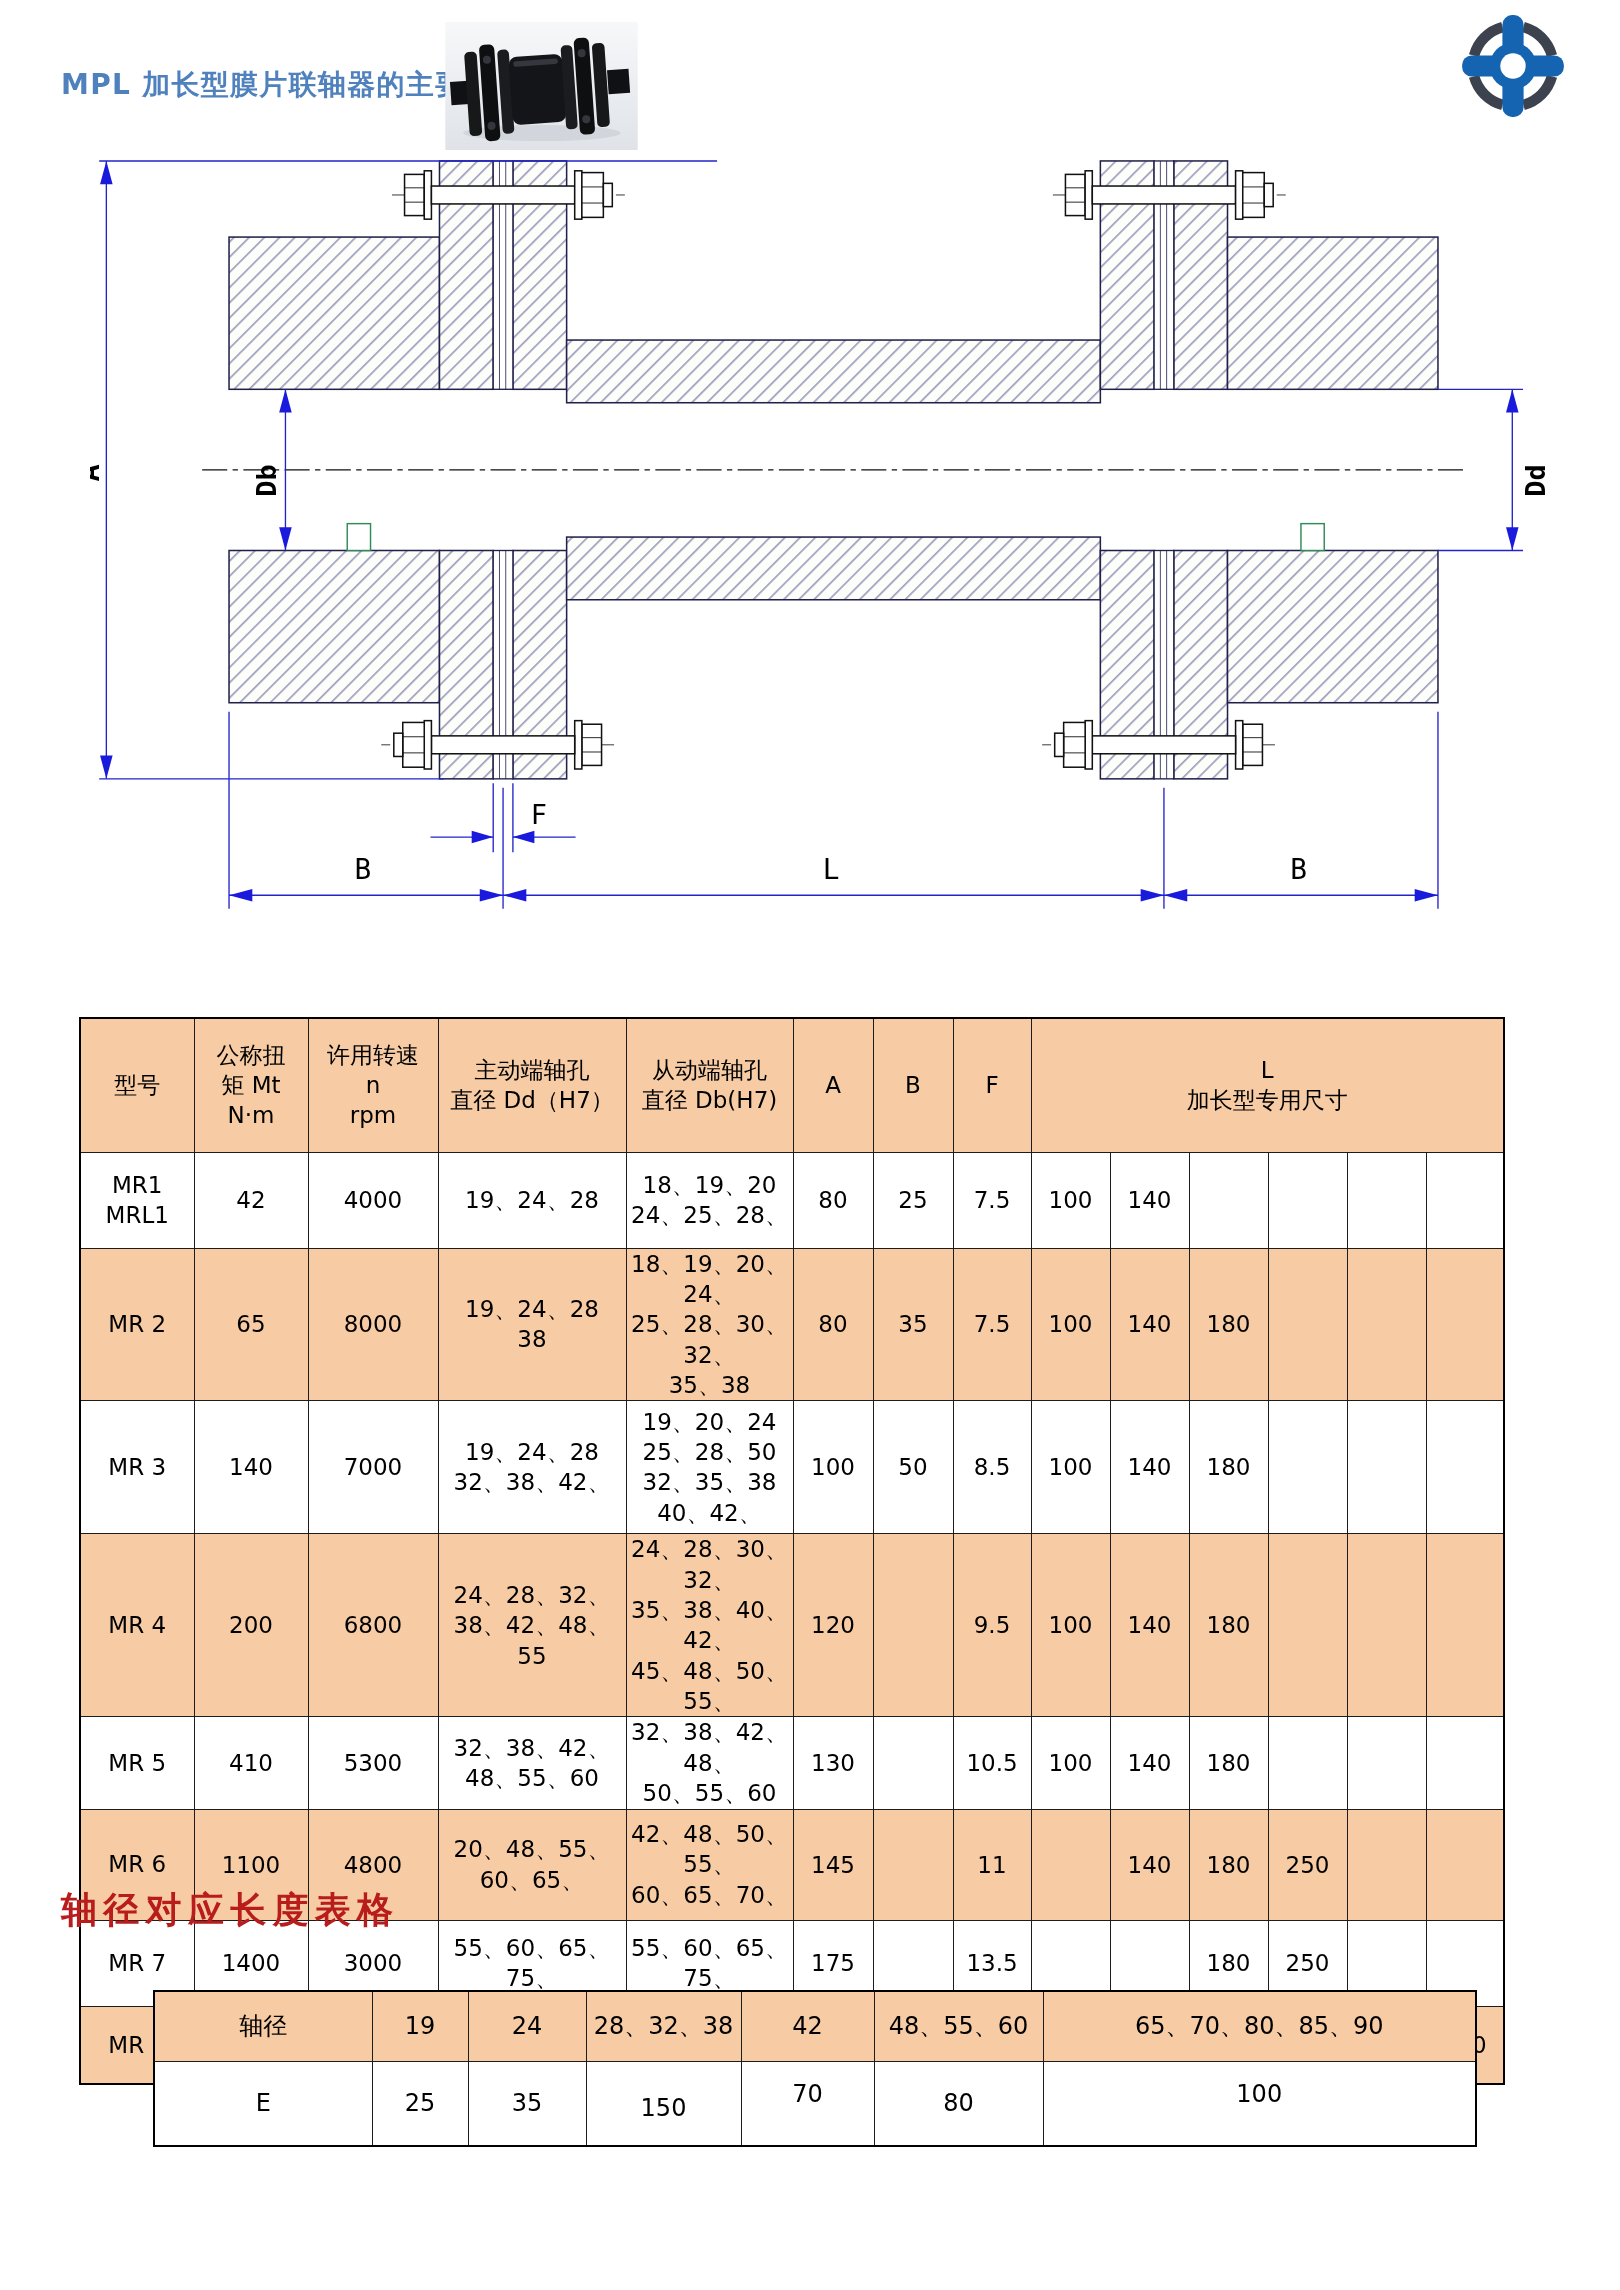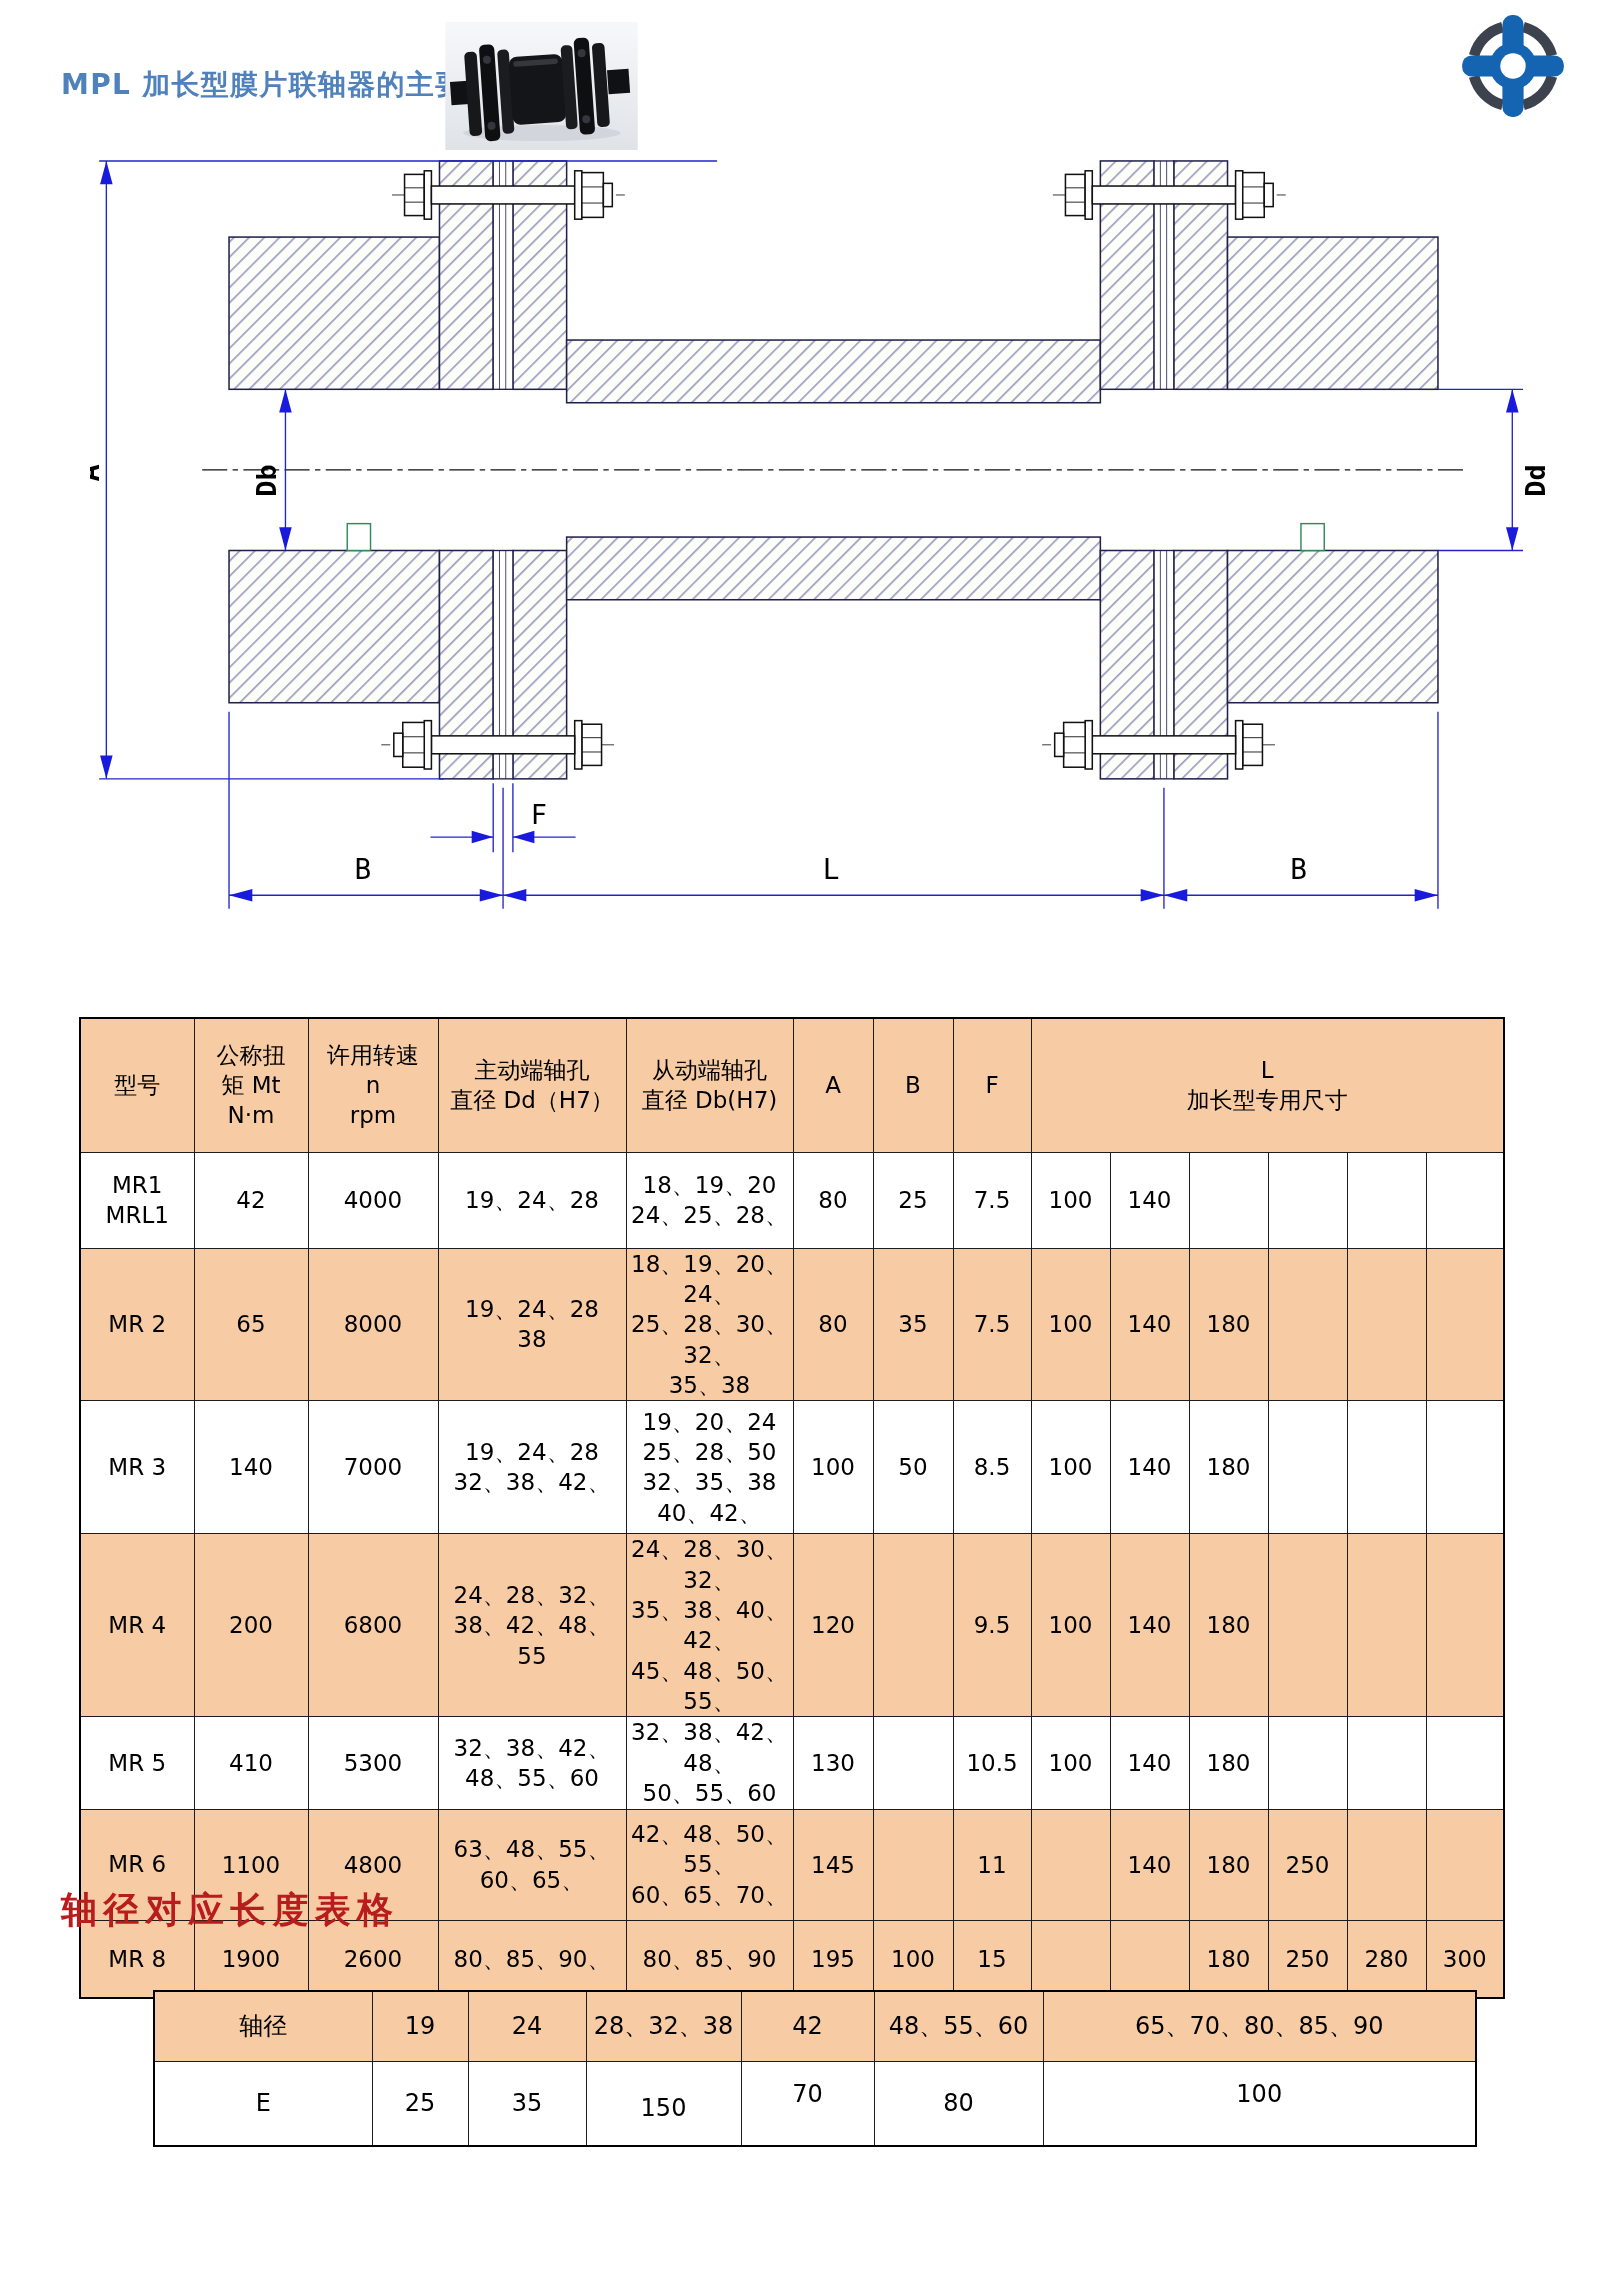--- a/index.html
+++ b/index.html
@@ -385,38 +385,61 @@
     <td></td>
   </tr>
 
   <tr class="orange" style="height:111px">
     <td>
           <div>MR 6</div>
         </td>
     <td>1100</td>
     <td>4800</td>
     <td>
-          <div>63、48、55、</div>
+          <div>20、48、55、</div>
           <div>60、65、</div>
         </td>
     <td>
           <div>42、48、50、55、</div>
           <div>60、65、70、</div>
         </td>
     <td>145</td>
     <td></td>
     <td>11</td>
     <td></td>
     <td>140</td>
     <td>180</td>
     <td>250</td>
     <td></td>
     <td></td>
   </tr>
 
+  <tr class="white" style="height:86px">
+    <td>
+          <div>MR 7</div>
+        </td>
+    <td>1400</td>
+    <td>3000</td>
+    <td>
+          <div>55、60、65、</div>
+          <div>75、</div>
+        </td>
+    <td>
+          <div>55、60、65、75、</div>
+        </td>
+    <td>175</td>
+    <td></td>
+    <td>13.5</td>
+    <td></td>
+    <td></td>
+    <td>180</td>
+    <td>250</td>
+    <td></td>
+    <td></td>
+  </tr>
 
   <tr class="orange" style="height:78px">
     <td>
           <div>MR 8</div>
         </td>
     <td>1900</td>
     <td>2600</td>
     <td>
           <div>80、85、90、</div>
         </td>

